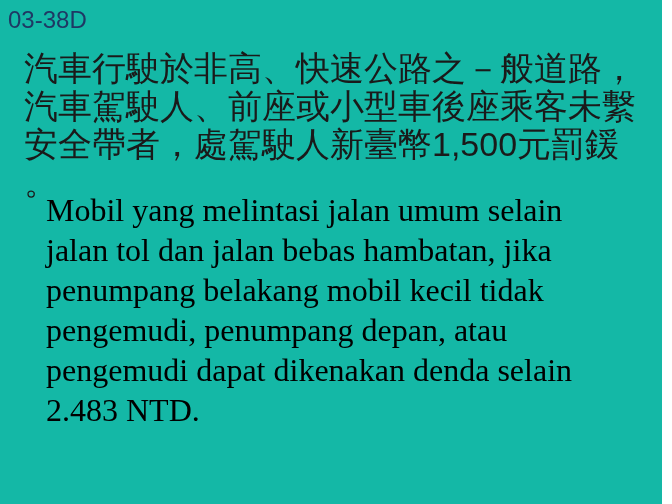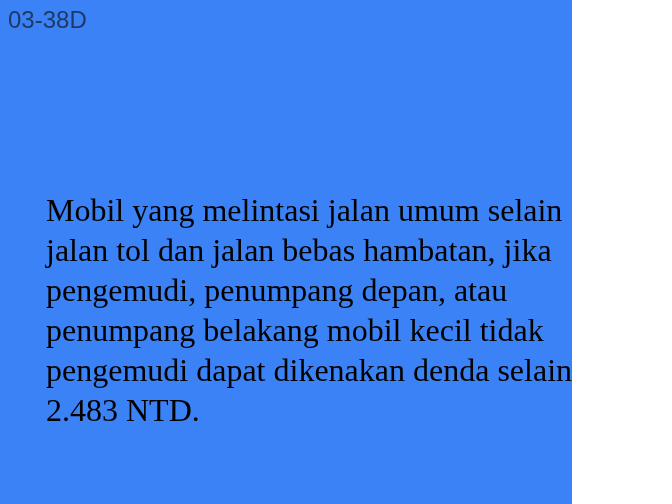--- a/index.html
+++ b/index.html
@@ -10,23 +10,23 @@
     width: 672px;
     height: 504px;
     background: #ffffff;
     overflow: hidden;
     position: relative;
     font-family: "Liberation Sans", sans-serif;
   }
   .slide {
     position: absolute;
     left: 0; top: 0;
-    width: 572px;
+    width: 662px;
     height: 504px;
-    background: #3b82f6;
+    background: #14b8a6;
     text-decoration: underline;
   }
   .slide-code {
     position: absolute;
     left: 8px;
     top: 6px;
     font-family: "Liberation Sans", sans-serif;
     font-size: 24px;
     line-height: 28px;
     color: #1F3864;
@@ -62,23 +62,29 @@
     height: 40px;
   }
 </style>
 </head>
 <body>
 
 <div class="slide">
 
   <div class="slide-code">03-38D</div>
 
+  <div class="zh-paragraph">
+    <div class="zh-line">汽車行駛於非高、快速公路之－般道路，</div>
+    <div class="zh-line">汽車駕駛人、前座或小型車後座乘客未繫</div>
+    <div class="zh-line">安全帶者，處駕駛人新臺幣1,500元罰鍰</div>
+    <div class="zh-line">。</div>
+  </div>
 
   <div class="id-paragraph">
     <div class="id-line">Mobil yang melintasi jalan umum selain</div>
     <div class="id-line">jalan tol dan jalan bebas hambatan, jika</div>
+    <div class="id-line">penumpang belakang mobil kecil tidak</div>
     <div class="id-line">pengemudi, penumpang depan, atau</div>
-    <div class="id-line">penumpang belakang mobil kecil tidak</div>
     <div class="id-line">pengemudi dapat dikenakan denda selain</div>
     <div class="id-line">2.483 NTD.</div>
   </div>
 
 </div>
 
 </body></html>

